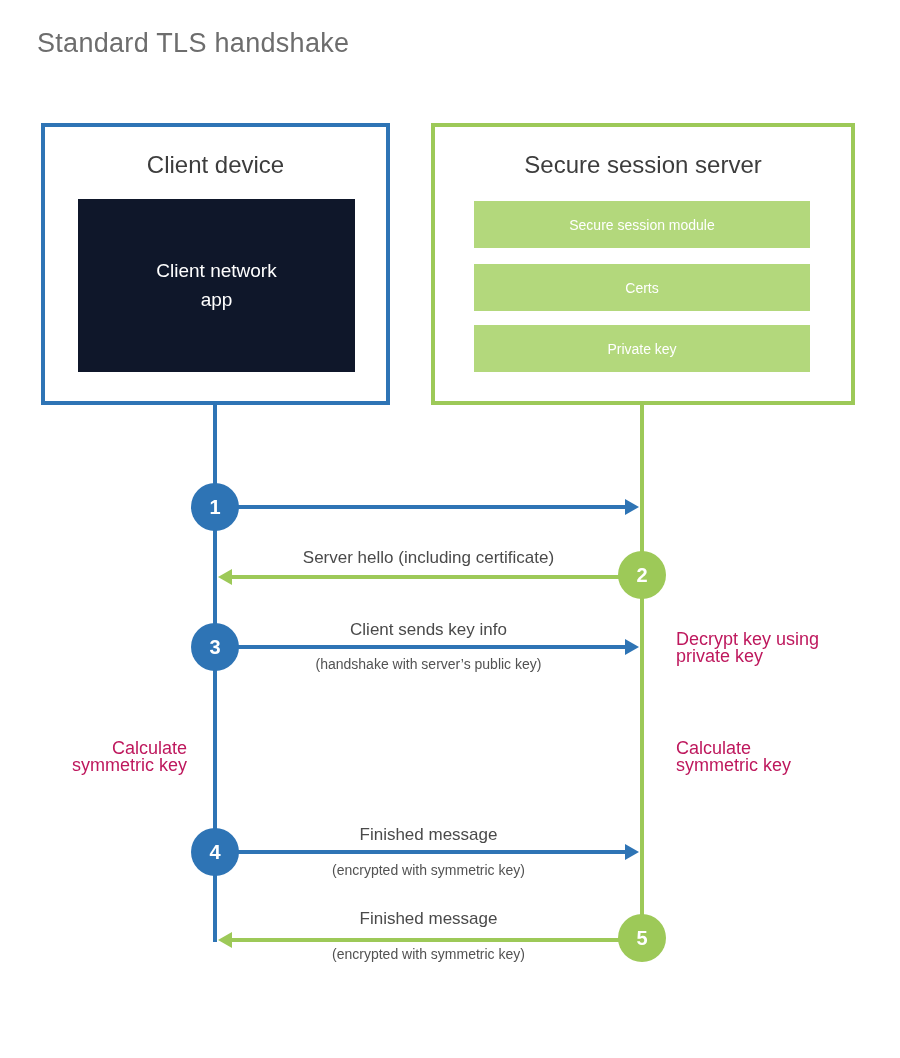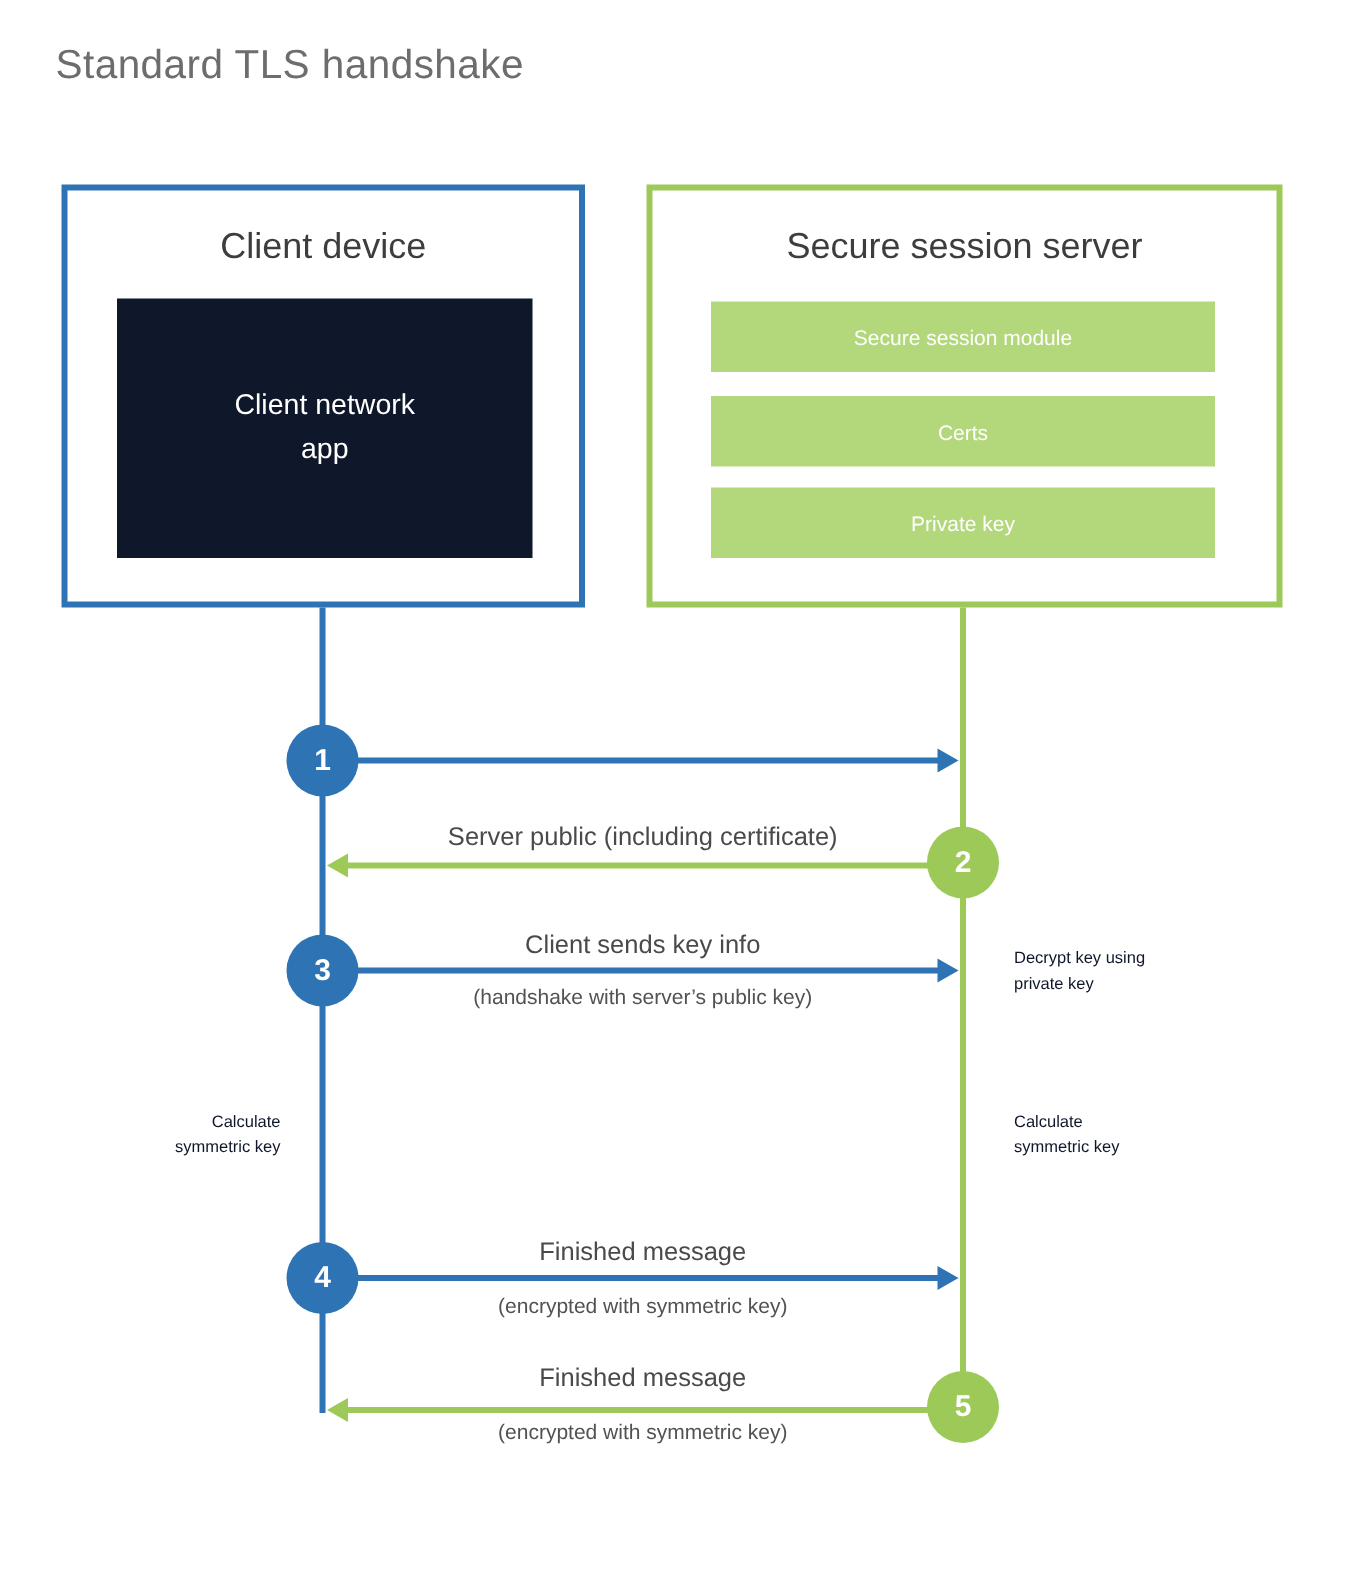--- a/index.html
+++ b/index.html
@@ -63,21 +63,21 @@
   
   .msg { position:absolute; left:215px; width:427px; text-align:center; color:#4a4a4a; }
   .msg-main { font-size:17px; }
   .msg-sub  { font-size:14px; color:#525252; }
   .m1 { top:478px; } .m2 { top:548px; }
   .m3 { top:620px; } .m3s { top:656px; }
   .m4 { top:825px; } .m4s { top:862px; }
   .m5 { top:909px; } .m5s { top:946px; }
   
   .side-note {
-    position:absolute; font-size:11px; line-height:17px; color:#0f172a; white-space:pre-line;
+    position:absolute; font-size:18px; line-height:17px; color:#be185d; white-space:pre-line;
   }
   .note-decrypt    { left:676px; top:631px; width:150px; text-align:left; }
   .note-calc-left  { left:37px;  top:740px; width:150px; text-align:right; }
   .note-calc-right { left:676px; top:740px; width:150px; text-align:left; }
 </style>
 </head>
 <body>
 
 <div class="canvas">
 
@@ -99,21 +99,21 @@
   </div>
 
   <div class="vline vline-blue"></div>
   <div class="vline vline-green"></div>
 
   <div class="step-circle circ-blue c1">1</div>
   <div class="arrow arrow-blue to-right a1"></div>
 
   <div class="step-circle circ-green c2">2</div>
   <div class="arrow arrow-green to-left a2"></div>
-  <div class="msg msg-main m2">Server public (including certificate)</div>
+  <div class="msg msg-main m2">Server hello (including certificate)</div>
 
   <div class="step-circle circ-blue c3">3</div>
   <div class="arrow arrow-blue to-right a3"></div>
   <div class="msg msg-main m3">Client sends key info</div>
   <div class="msg msg-sub m3s">(handshake with server’s public key)</div>
   <div class="side-note note-decrypt">Decrypt key using
 private key</div>
 
   <div class="side-note note-calc-left">Calculate
 symmetric key</div>

